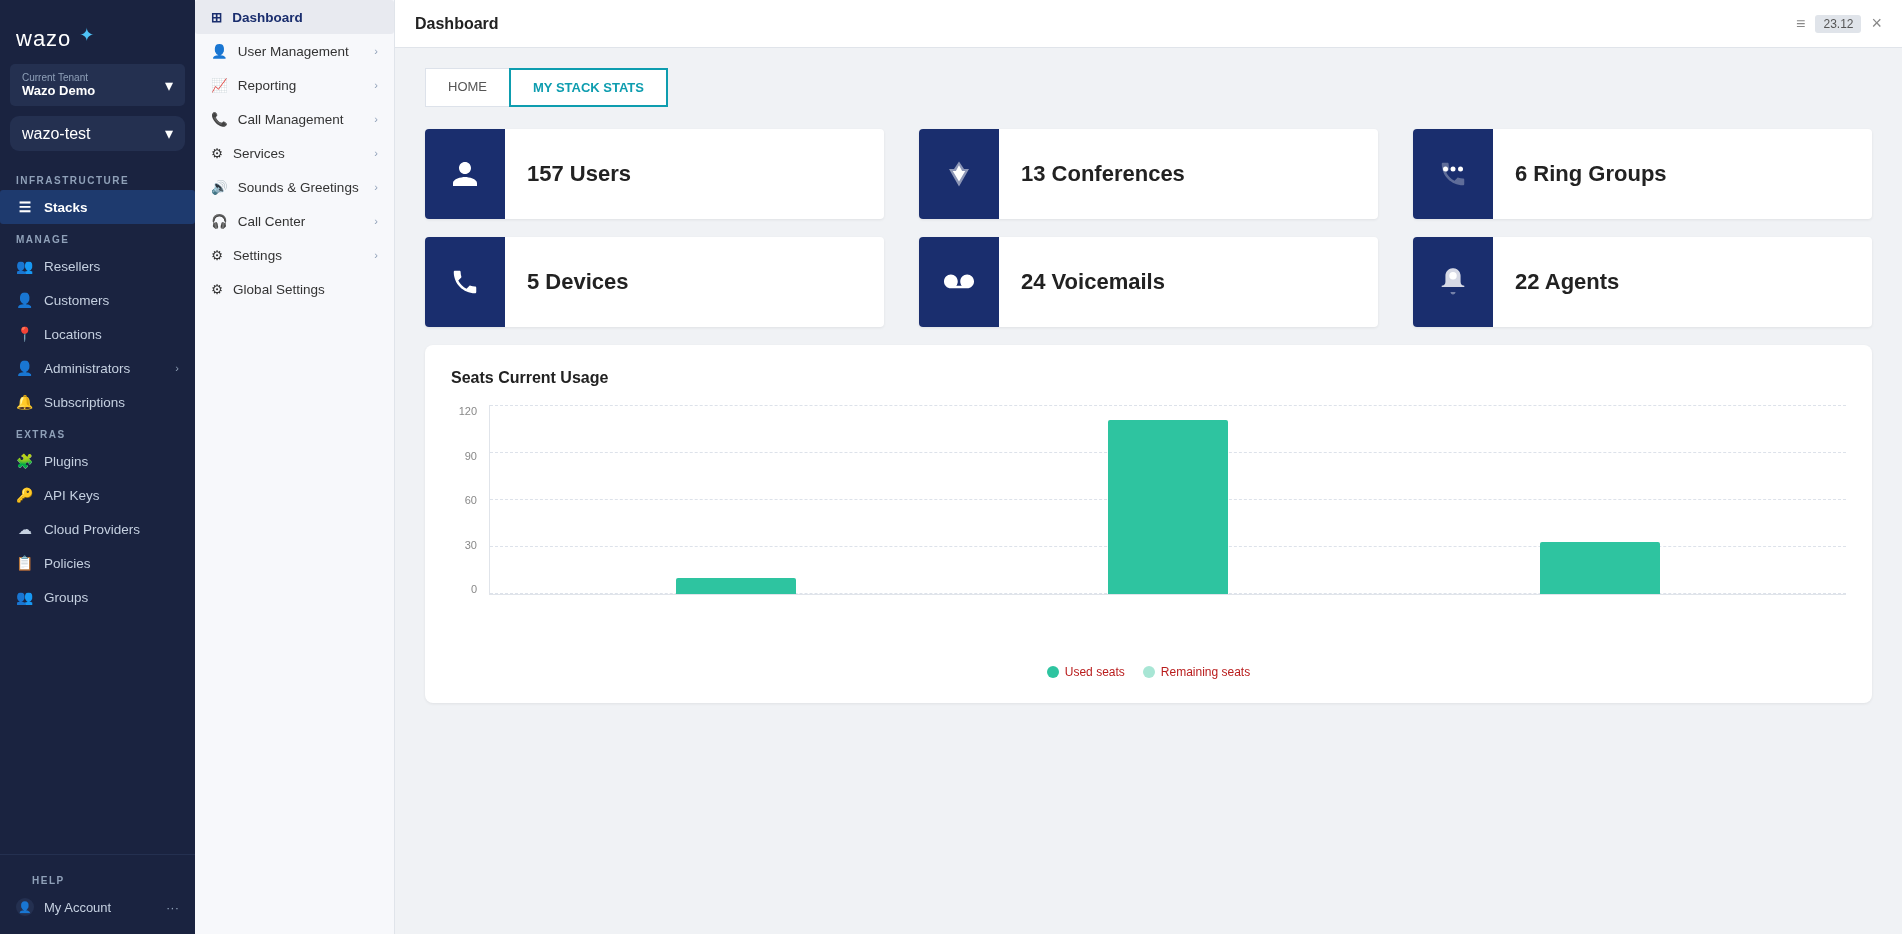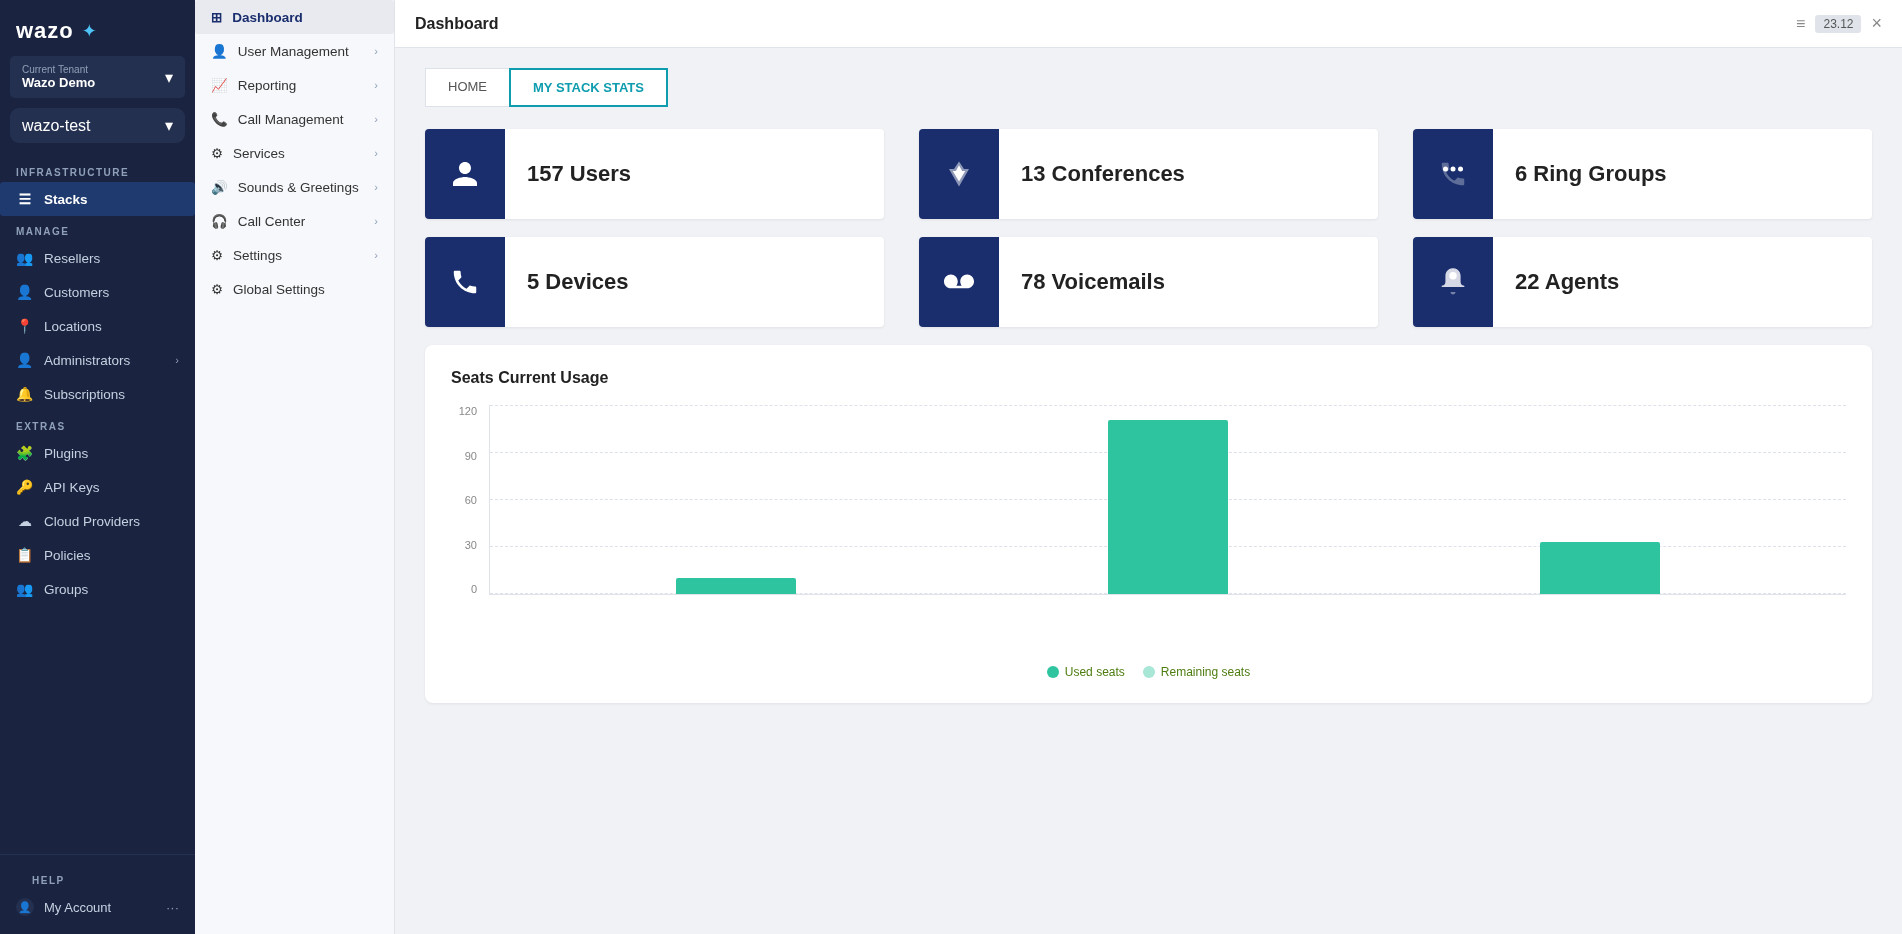--- a/index.html
+++ b/index.html
@@ -225,31 +225,31 @@
       justify-content: space-around;
       padding: 0 30px;
     }
     .chart-x-label { font-size: 12px; color: #555; text-align: center; width: 120px; }
     .chart-legend {
       display: flex;
       gap: 18px;
       justify-content: center;
       margin-top: 40px;
     }
-    .legend-item { display: flex; align-items: center; gap: 6px; font-size: 12px; color: #4d7c0f; }
+    .legend-item { display: flex; align-items: center; gap: 6px; font-size: 12px; color: #b91c1c; }
     .legend-dot { width: 12px; height: 12px; border-radius: 50%; }
     .legend-used { background: #2ec4a0; }
     .legend-remaining { background: #a8e6d5; }
   </style>
 </head>
 <body>
 
 <div class="sidebar">
   <div class="sidebar-logo">
-    <span style="font-size:22px;font-weight:700;color:#fff;letter-spacing:1px;">wazo</span>
+    <span style="font-size:22px;font-weight:400;color:#fff;letter-spacing:1px;margin-top:8px;">wazo</span>
     <span style="color:#4fc3f7;font-size:18px;">✦</span>
   </div>
 
   <div class="tenant-selector">
     <div>
       <div class="tenant-label">Current Tenant</div>
       <div class="tenant-name">Wazo Demo</div>
     </div>
     <span>▾</span>
   </div>
@@ -425,21 +425,21 @@
               </svg>
           </div>
           <div class="stat-card-value">5 Devices</div>
         </div>
         <div class="stat-card">
           <div class="stat-card-icon">
             <svg width="30" height="30" viewBox="0 0 24 24" fill="white">
                 <path d="M18.5 6C15.46 6 13 8.46 13 11.5c0 1.33.47 2.55 1.25 3.5H9.75C10.53 14.05 11 12.83 11 11.5 11 8.46 8.54 6 5.5 6S0 8.46 0 11.5 2.46 17 5.5 17H18.5c3.04 0 5.5-2.46 5.5-5.5S21.54 6 18.5 6z"></path>
               </svg>
           </div>
-          <div class="stat-card-value">78 Voicemails</div>
+          <div class="stat-card-value">24 Voicemails</div>
         </div>
         <div class="stat-card">
           <div class="stat-card-icon">
             <svg width="30" height="30" viewBox="0 0 24 24" fill="white">
                 <path d="M12 1C8.69 1 6 3.69 6 7v5c0 1.66-1.34 3-3 3v1h18v-1c-1.66 0-3-1.34-3-3V7c0-3.31-2.69-6-6-6zm0 21c1.1 0 2-.9 2-2h-4c0 1.1.9 2 2 2z" opacity="0.4"></path>
                 <path d="M12 1C8.69 1 6 3.69 6 7v5c0 1.66-1.34 3-3 3v1h18v-1c-1.66 0-3-1.34-3-3V7c0-3.31-2.69-6-6-6z" opacity="0.7"></path>
                 <circle cx="12" cy="7" r="3"></circle>
               </svg>
           </div>
           <div class="stat-card-value">22 Agents</div>

